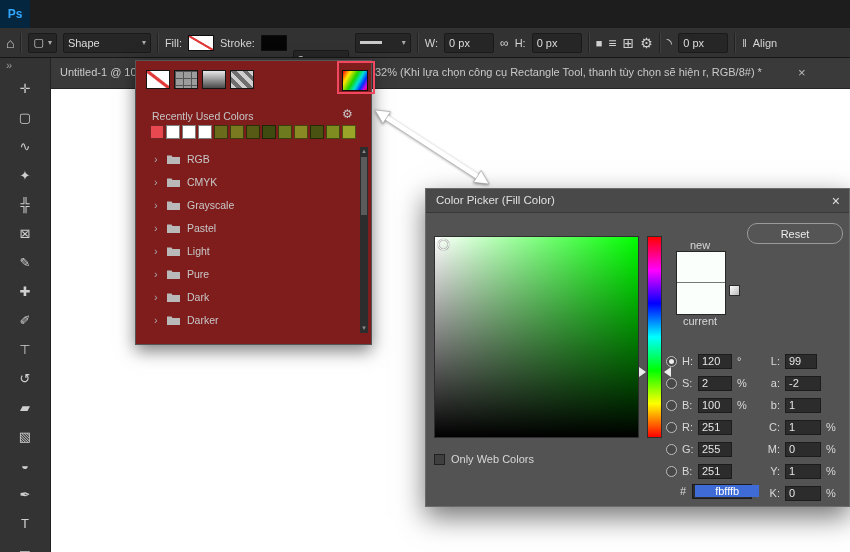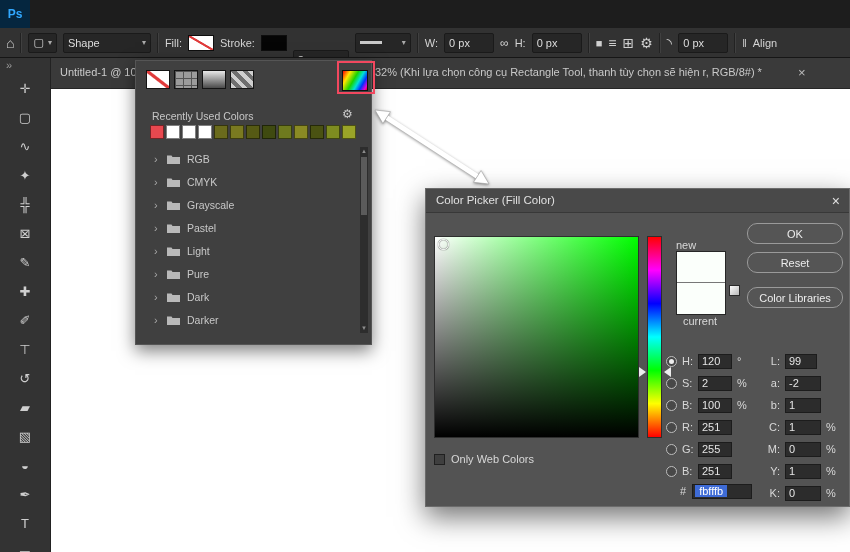--- a/index.html
+++ b/index.html
@@ -33,21 +33,21 @@
   .tab-close{position:absolute;left:748px;top:7px;font-size:13px;color:#bbbbbb;cursor:default;}
   
   .toolbar{position:absolute;left:0;top:58px;width:50px;height:494px;background:#333333;
            border-right:1px solid #222;z-index:3;overflow:hidden;}
   .tb-collapse{height:15px;padding:1px 0 0 6px;color:#9a9a9a;font-size:11px;}
   .tool{height:29px;width:50px;display:flex;align-items:center;justify-content:center;
         color:#cfcfcf;font-size:13px;}
   
   .canvas{position:absolute;left:50px;top:88px;width:800px;height:464px;background:#ffffff;z-index:1;}
   
-  .fill-panel{position:absolute;left:135px;top:60px;width:237px;height:285px;background:#404040;
+  .fill-panel{position:absolute;left:135px;top:60px;width:237px;height:285px;background:#7f1d1d;
               border:1px solid #555;box-shadow:0 6px 16px rgba(0,0,0,.5);z-index:6;box-sizing:border-box;}
   .fp-type{position:absolute;top:9px;width:24px;height:19px;border:1px solid #141414;box-sizing:border-box;}
   .fp-none{left:10px;background:linear-gradient(to top right,#fff 42%,#e03a3a 46%,#e03a3a 54%,#fff 58%);}
   .fp-solid{left:38px;background:#9c9c9c;
             background-image:linear-gradient(#555 1px,transparent 1px),linear-gradient(90deg,#555 1px,transparent 1px);
             background-size:8px 7px;}
   .fp-gradient{left:66px;background:linear-gradient(to bottom,#e8e8e8,#4a4a4a);}
   .fp-pattern{left:94px;background:
       repeating-linear-gradient(45deg,#cfcfcf 0 4px,#6f6f6f 4px 8px);}
   .fp-rainbow{position:absolute;left:206px;top:9px;width:26px;height:21px;border:1px solid #101010;box-sizing:border-box;
@@ -82,21 +82,21 @@
       background:linear-gradient(to bottom,rgba(0,0,0,0) 0%,#000 100%),
                  linear-gradient(to right,#ffffff 0%,#00ff00 100%);}
   .cp-marker{position:absolute;left:3px;top:2px;width:9px;height:9px;border-radius:50%;
              border:1.5px solid #f2f2f2;box-shadow:0 0 1px #000, inset 0 0 1px #000;}
   .cp-hue{position:absolute;left:221px;top:47px;width:15px;height:202px;border:1px solid #2e2e2e;box-sizing:border-box;
       background:linear-gradient(to bottom,#ff0000 0%,#ff00ff 16.7%,#0000ff 33.3%,#00ffff 50%,#00ff00 66.7%,#ffff00 83.3%,#ff0000 100%);}
   .hue-arrow-l{position:absolute;left:213px;top:178px;width:0;height:0;
       border-top:5px solid transparent;border-bottom:5px solid transparent;border-left:7px solid #ececec;}
   .hue-arrow-r{position:absolute;left:238px;top:178px;width:0;height:0;
       border-top:5px solid transparent;border-bottom:5px solid transparent;border-right:7px solid #ececec;}
-  .cp-new-label{position:absolute;left:250px;top:50px;width:48px;}
+  .cp-new-label{position:absolute;left:250px;top:50px;width:48px;text-align:center;}
   .cp-current-label{position:absolute;left:250px;top:126px;width:48px;text-align:center;}
   .cp-swatch{position:absolute;left:250px;top:62px;width:48px;height:62px;border:1px solid #262626;}
   .cp-swatch .half{width:48px;height:31px;background:#fbfffb;}
   .cp-swatch .half.top{border-bottom:1px solid #777;box-sizing:border-box;}
   .web-cube{position:absolute;left:303px;top:96px;width:9px;height:9px;border:1px solid #2a2a2a;
             background:linear-gradient(135deg,#fdfdfd,#b9b9b9);}
   .cp-buttons{position:absolute;left:321px;top:34px;width:96px;}
   .cp-btn{height:19px;border:1px solid #9a9a9a;border-radius:10px;background:#555;color:#ececec;
           display:flex;align-items:center;justify-content:center;font-size:11px;cursor:default;}
   .cp-btn:nth-child(1){margin-bottom:8px;}
@@ -110,21 +110,21 @@
   .radio.sel::after{content:"";position:absolute;left:2px;top:2px;width:5px;height:5px;border-radius:50%;background:#ededed;}
   .f-label{width:16px;flex:0 0 auto;}
   .fr-label{width:22px;text-align:right;margin-right:5px;flex:0 0 auto;}
   .num{width:34px;height:15px;background:#2c2c2c;border:1px solid #1c1c1c;color:#e4e4e4;
        display:flex;align-items:center;padding:0 3px;box-sizing:border-box;flex:0 0 auto;}
   .unit{margin-left:5px;}
   .hex-row{position:absolute;left:254px;display:flex;align-items:center;height:16px;}
   .hex-label{margin-right:6px;}
   .hex-input{width:60px;height:15px;background:#2c2c2c;border:1px solid #1c1c1c;
              display:flex;align-items:center;padding:0 2px;box-sizing:border-box;}
-  .hex-sel{background:#3e6bd6;color:#fff;padding:0 4px;}
+  .hex-sel{background:#3e6bd6;color:#fff;padding:0 20px;}
   .onlyweb{position:absolute;left:8px;top:264px;display:flex;align-items:center;gap:6px;}
   .cb{width:11px;height:11px;background:#3f3f3f;border:1px solid #202020;box-sizing:border-box;}
 </style>
 </head>
 <body>
 
 <div id="app">
 
   <div class="menubar">
     <div class="ps-logo">Ps</div>
@@ -354,23 +354,21 @@
 
     <div class="cp-new-label">new</div>
     <div class="cp-swatch">
       <div class="half top"></div>
       <div class="half"></div>
     </div>
     <div class="cp-current-label">current</div>
     <div class="web-cube"></div>
 
     <div class="cp-buttons" id="cp-buttons">
-        <div class="cp-btn">OK</div>
         <div class="cp-btn">Reset</div>
-        <div class="cp-btn">Color Libraries</div>
       </div>
 
     <div id="cp-left">
         <div class="cpl-row" style="top: 164px;">
           <span class="radio sel"></span>
           <span class="f-label">H:</span>
           <span class="num">120</span>
           <span class="unit">°</span>
         </div>
         <div class="cpl-row" style="top: 186px;">

